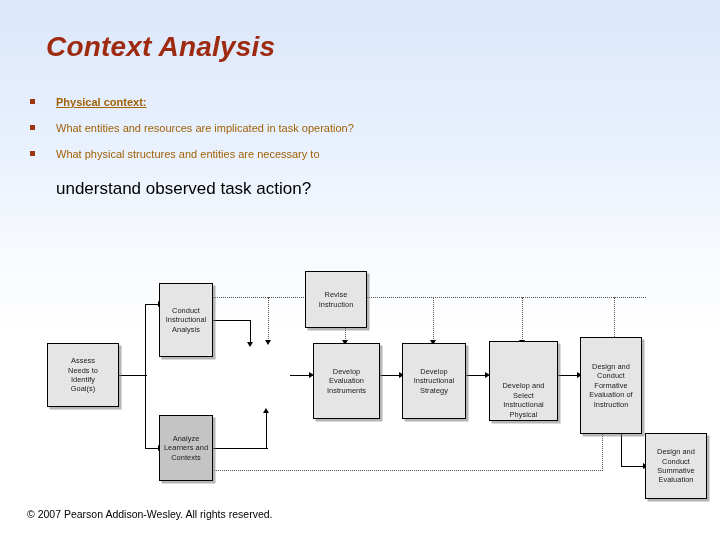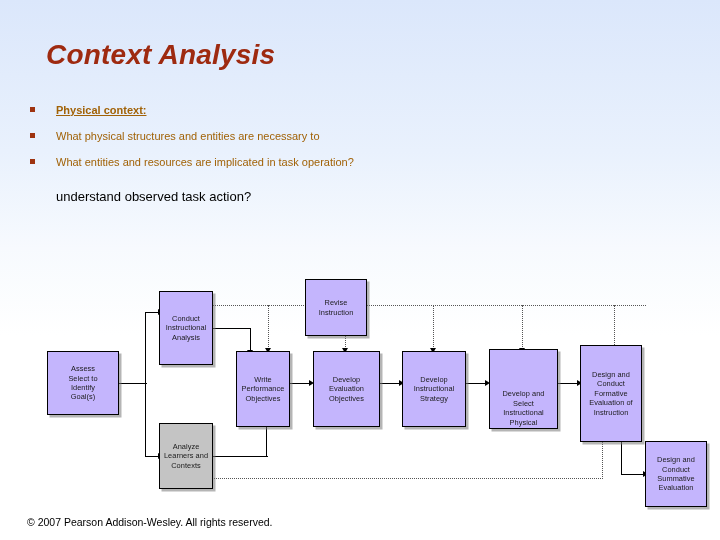--- a/index.html
+++ b/index.html
@@ -7,21 +7,21 @@
     width: 720px; height: 540px;
     overflow: hidden;
   }
   body {
     font-family: "Liberation Sans", sans-serif;
     background: linear-gradient(to bottom, #dbe7fb 0%, #e9f1fd 28%, #f7fafe 46%, #ffffff 62%, #ffffff 100%);
     position: relative;
   }
   #slide {
     position: absolute;
-    left: 0; top: 8px;
+    left: 0; top: 0;
     width: 720px; height: 392px;
   }
 
   
   .title {
     position: absolute;
     left: 46px; top: 31px;
     font-size: 28px;
     font-weight: bold;
     font-style: italic;
@@ -47,33 +47,33 @@
   .bullet-marker {
     position: absolute;
     left: 8px; top: 9px;
     width: 5px; height: 5px;
     background: #9e3310;
   }
   .b-strong {
     font-weight: bold;
     text-decoration: underline;
   }
-  .cont-line { padding-left: 34px; font-size: 13px; line-height: 25px; margin-top: 9px; }
+  .cont-line { padding-left: 34px; font-size: 17px; line-height: 25px; margin-top: 9px; }
 
   
   #diagram {
     position: absolute;
     left: 0; top: 255px;
     width: 720px; height: 230px;
   }
   .node {
     position: absolute;
     box-sizing: border-box;
     border: 1.4px solid #000;
-    background: #c4b5fd;
+    background: #e5e5e5;
     box-shadow: 2.5px 2.5px 0 rgba(120,120,120,0.55);
     display: flex;
     align-items: center;
     justify-content: center;
     text-align: center;
     font-size: 7.4px;
     line-height: 9.4px;
     color: #1a1a1a;
     font-family: "Liberation Sans", sans-serif;
     letter-spacing: 0.05px;
@@ -151,26 +151,26 @@
       <span class="bullet-marker"></span>
       <span class="b-strong">Physical context:</span>
     </div>
 
     <div class="bullet-row">
       <span class="bullet-marker"></span>
     </div>
 
     <div class="bullet-row">
       <span class="bullet-marker"></span>
-      <span>What physical structures and entities are necessary to</span>
+      <span> What entities and resources are implicated in task operation?</span>
     </div>
 
     <div class="bullet-row">
       <span class="bullet-marker"></span>
-      <span> What entities and resources are implicated in task operation?</span>
+      <span>What physical structures and entities are necessary to</span>
     </div>
     <div class="cont-line">understand observed task action?</div>
 
   </div>
 
   <div id="diagram">
 
     <div class="ln h" style="left:119px; top:120px; width:28px;"></div>
     <div class="ln v" style="left:145px; top:49px; height:145px;"></div>
 
@@ -223,21 +223,21 @@
     <div class="ar down" style="left:610.5px; top:85px;"></div>
 
     <div class="dl h" style="left:175px; top:215px; width:428px;"></div>
     <div class="dl v" style="left:602px; top:179px; height:37px;"></div>
     <div class="dl v" style="left:176px; top:198px; height:18px;"></div>
     <div class="ar up" style="left:172.5px; top:192px;"></div>
 
     <div class="node" style="left:47px; top:88px;  width:72px; height:64px;">
       <span>
           <div>Assess</div>
-          <div>Select to</div>
+          <div>Needs to</div>
           <div>Identify</div>
           <div>Goal(s)</div>
         </span>
     </div>
 
     <div class="node" style="left:159px; top:28px; width:54px; height:74px;">
       <span>
           <div>Conduct</div>
           <div>Instructional</div>
           <div>Analysis</div>
@@ -245,33 +245,26 @@
     </div>
 
     <div class="node shaded" style="left:159px; top:160px; width:54px; height:66px;">
       <span>
           <div>Analyze</div>
           <div>Learners and</div>
           <div>Contexts</div>
         </span>
     </div>
 
-    <div class="node" style="left:236px; top:88px; width:54px; height:76px;">
-      <span>
-          <div>Write</div>
-          <div>Performance</div>
-          <div>Objectives</div>
-        </span>
-    </div>
 
     <div class="node" style="left:313px; top:88px; width:67px; height:76px;">
       <span>
           <div>Develop</div>
           <div>Evaluation</div>
-          <div>Objectives</div>
+          <div>Instruments</div>
         </span>
     </div>
 
     <div class="node" style="left:402px; top:88px; width:64px; height:76px;">
       <span>
           <div>Develop</div>
           <div>Instructional</div>
           <div>Strategy</div>
         </span>
     </div>

